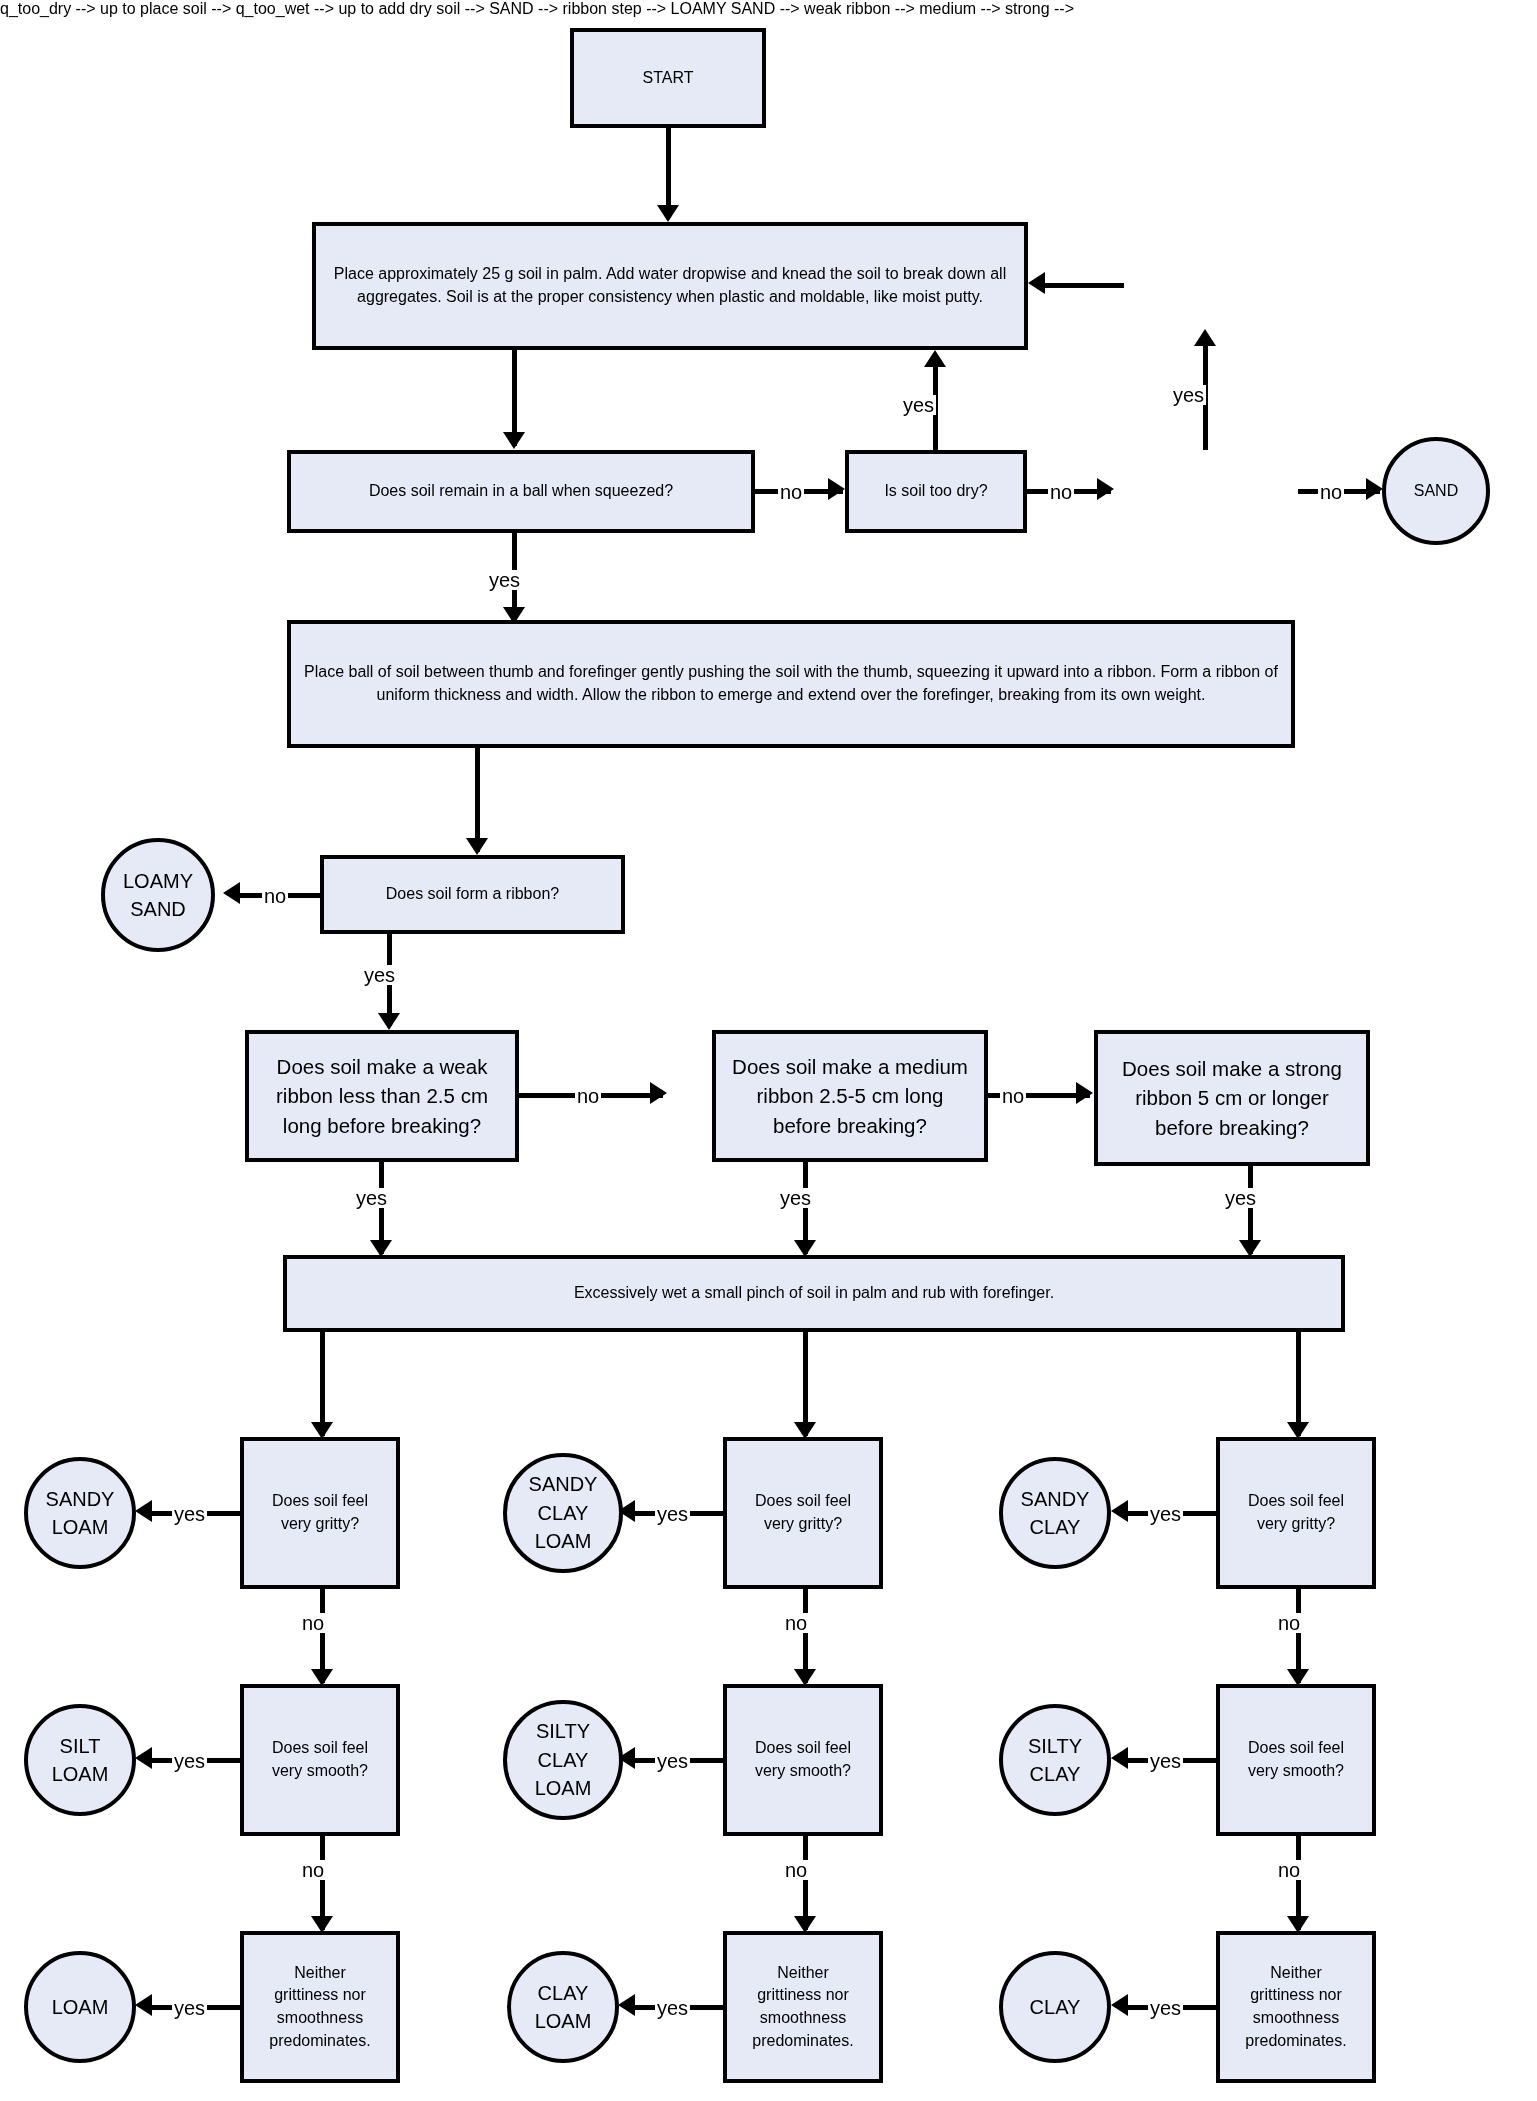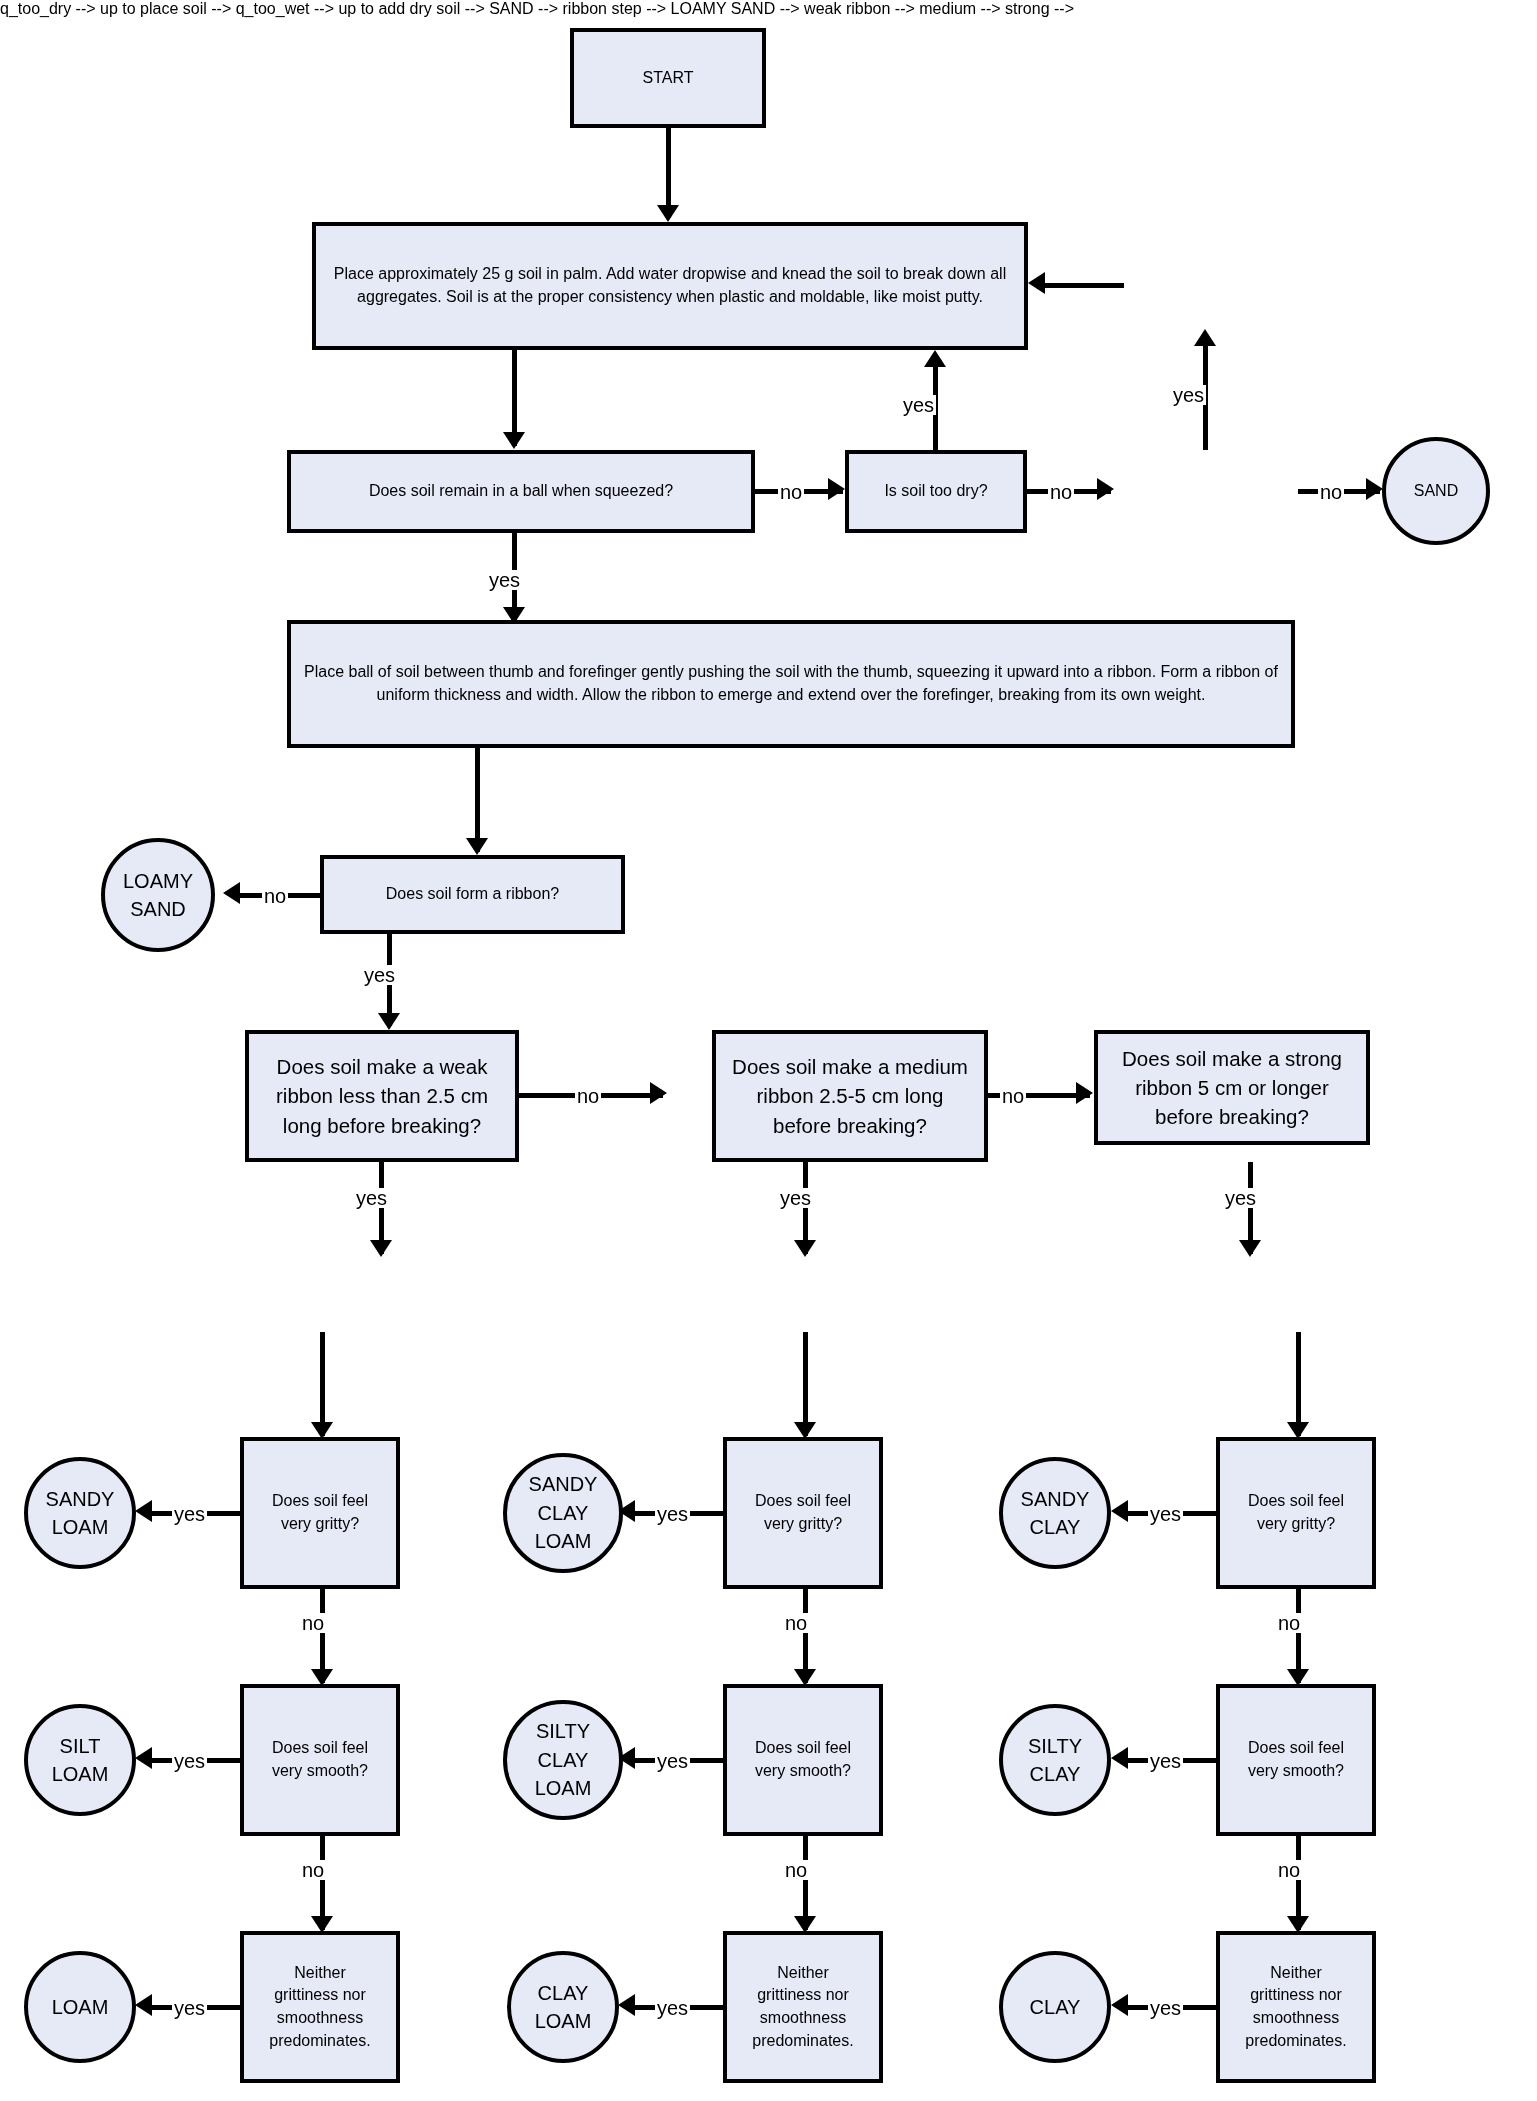--- a/index.html
+++ b/index.html
@@ -220,40 +220,43 @@
 ribbon 2.5-5 cm long
 before breaking?</span>
   </div>
 
    strong --&gt;
   <div class="ln lnh" style="left:943px;top:1093px;width:147px;"></div>
   <div class="arrow ar-right" style="left:1076px;top:1082px;"></div>
   <div class="lbl" style="left:1000px;top:1086px;">no</div>
 
   
-  <div class="node rect f20" style="left:1094px;top:1030px;width:276px;height:115px;">
+  <div class="node rect f20" style="left:1094px;top:1030px;width:276px;height:136px;">
     <span class="txt">Does soil make a strong
 ribbon 5 cm or longer
 before breaking?</span>
   </div>
 
   
   <div class="ln lnv" style="left:379px;top:1162px;height:92px;"></div>
   <div class="arrow ar-down" style="left:370px;top:1240px;"></div>
   <div class="lbl" style="left:354px;top:1188px;">yes</div>
 
   <div class="ln lnv" style="left:803px;top:1162px;height:92px;"></div>
   <div class="arrow ar-down" style="left:794px;top:1240px;"></div>
   <div class="lbl" style="left:778px;top:1188px;">yes</div>
 
   <div class="ln lnv" style="left:1248px;top:1162px;height:92px;"></div>
   <div class="arrow ar-down" style="left:1239px;top:1240px;"></div>
   <div class="lbl" style="left:1223px;top:1188px;">yes</div>
 
   
+  <div class="node rect f21" style="left:283px;top:1255px;width:1062px;height:77px;">
+    <span class="txt">Excessively wet a small pinch of soil in palm and rub with forefinger.</span>
+  </div>
 
   
   <div class="ln lnv" style="left:320px;top:1332px;height:104px;"></div>
   <div class="arrow ar-down" style="left:311px;top:1422px;"></div>
 
   <div class="ln lnv" style="left:803px;top:1332px;height:104px;"></div>
   <div class="arrow ar-down" style="left:794px;top:1422px;"></div>
 
   <div class="ln lnv" style="left:1296px;top:1332px;height:104px;"></div>
   <div class="arrow ar-down" style="left:1287px;top:1422px;"></div>

